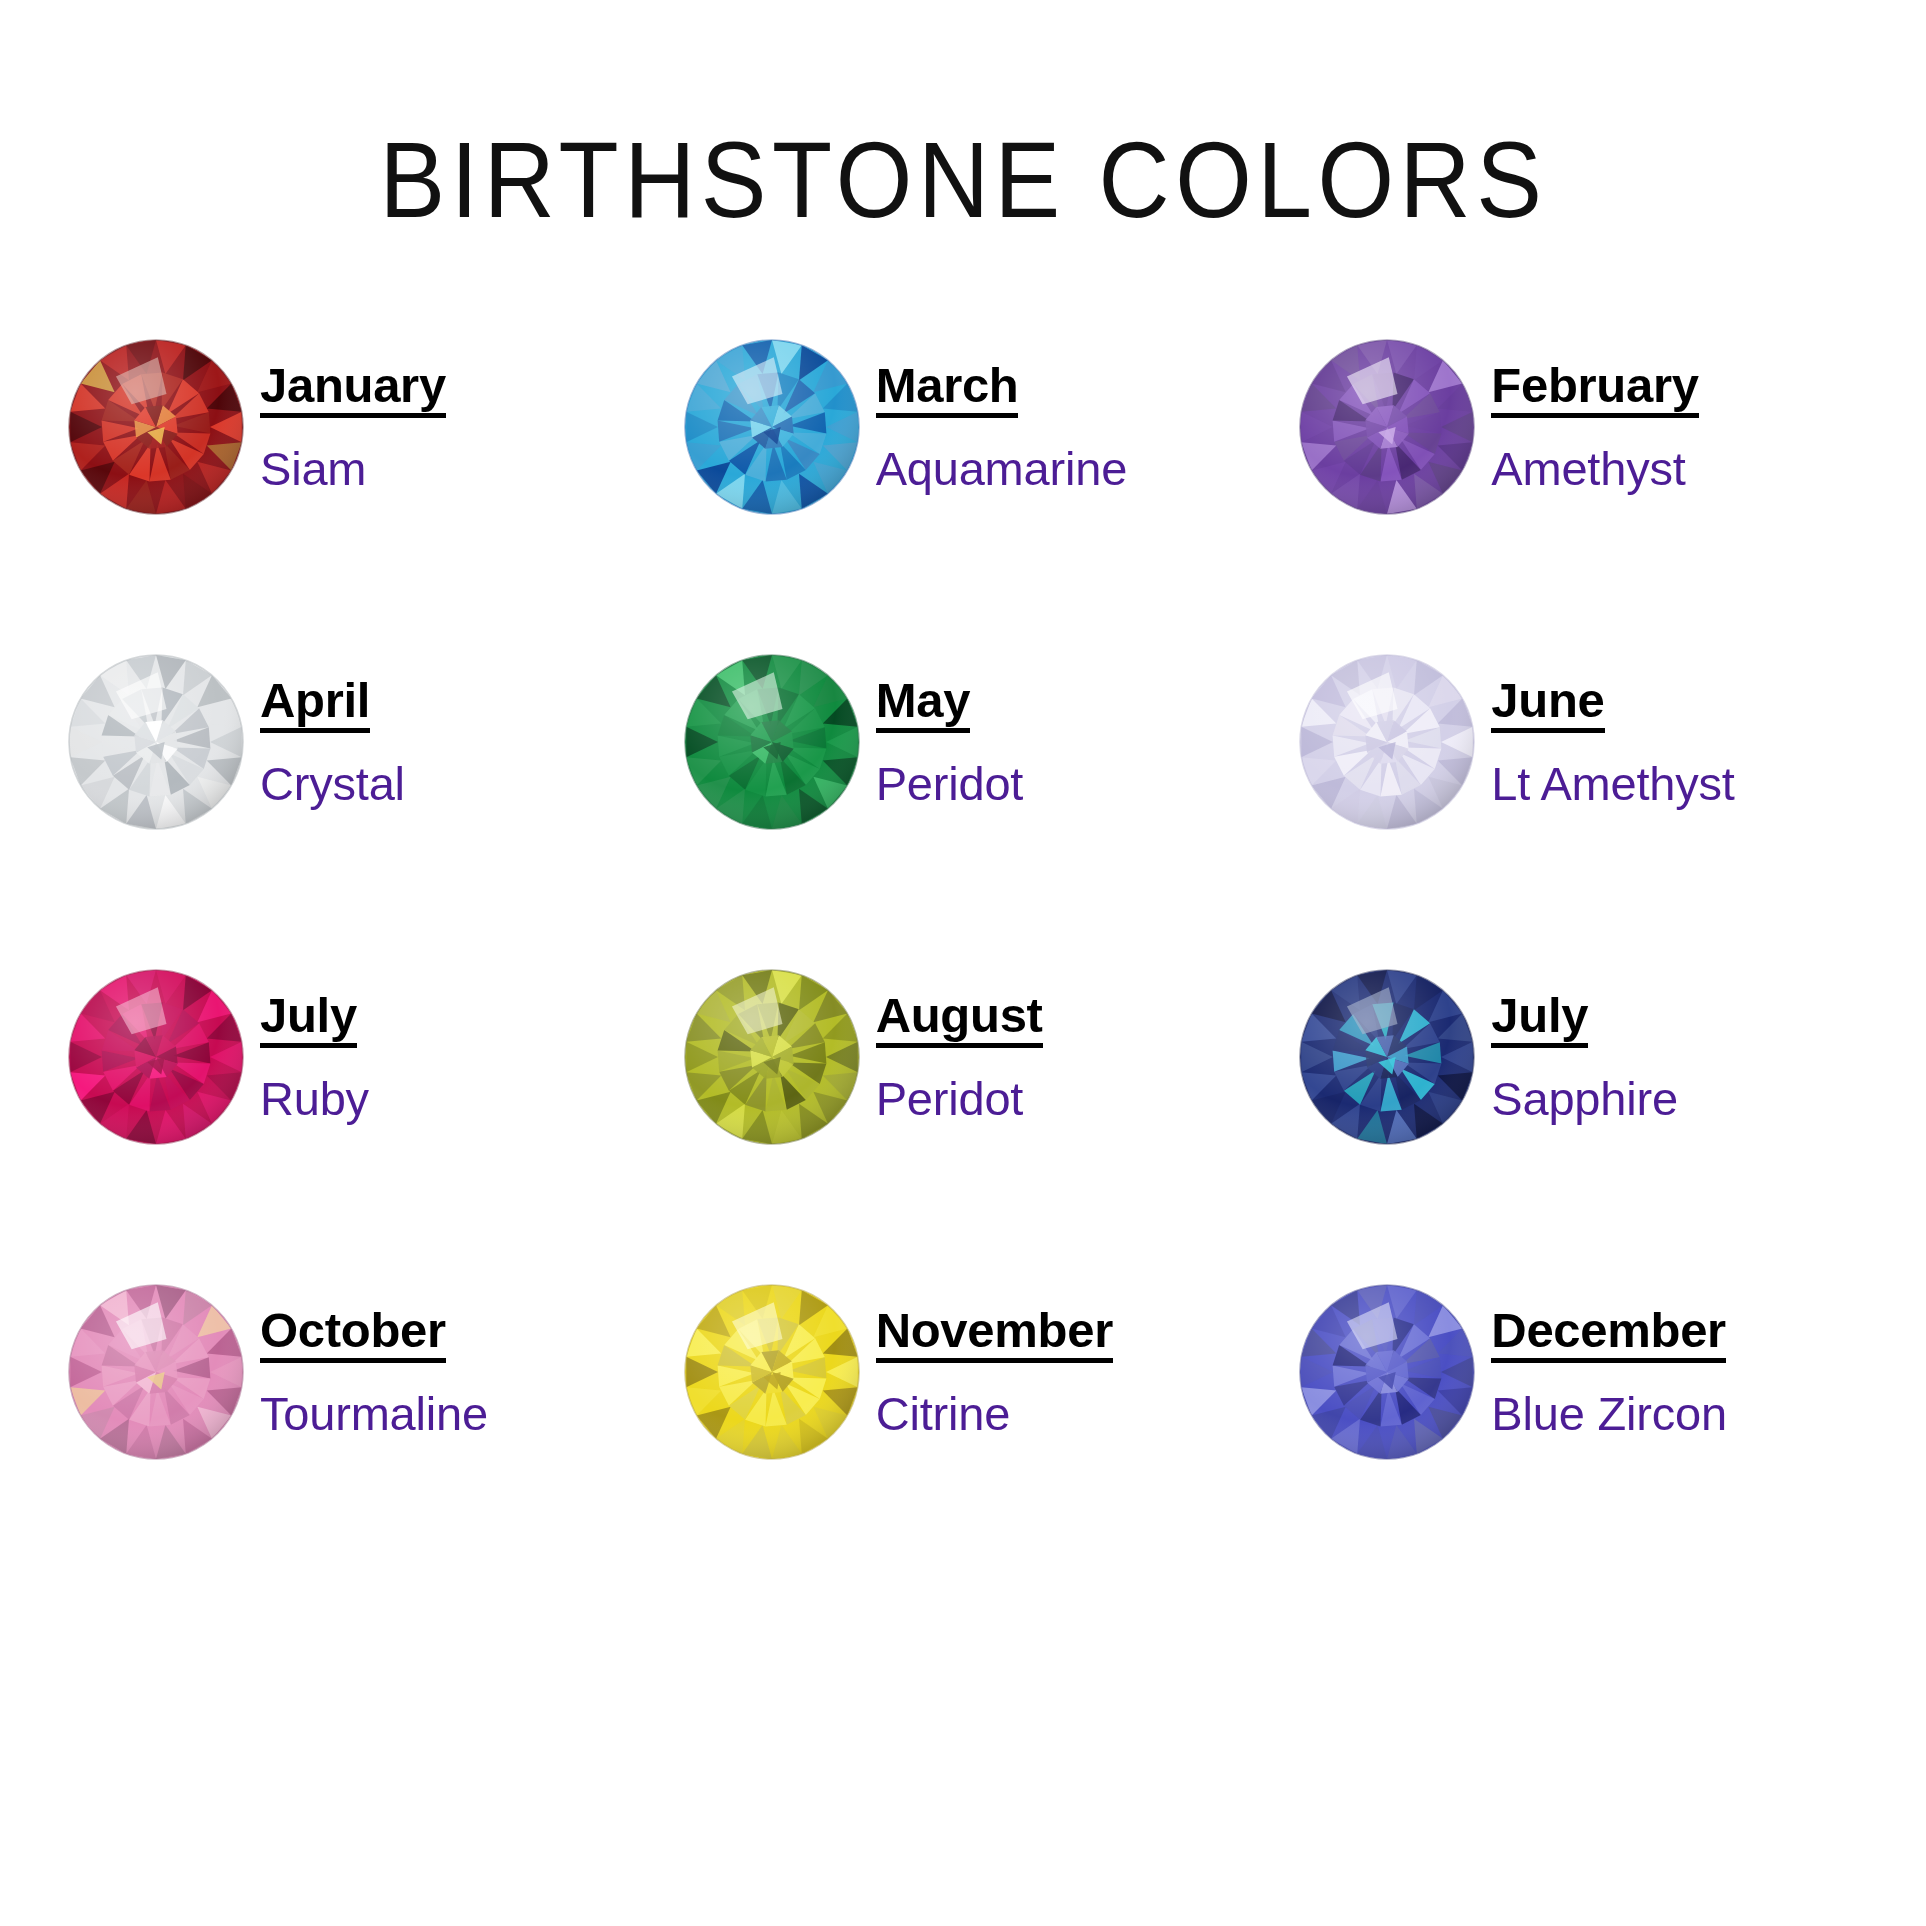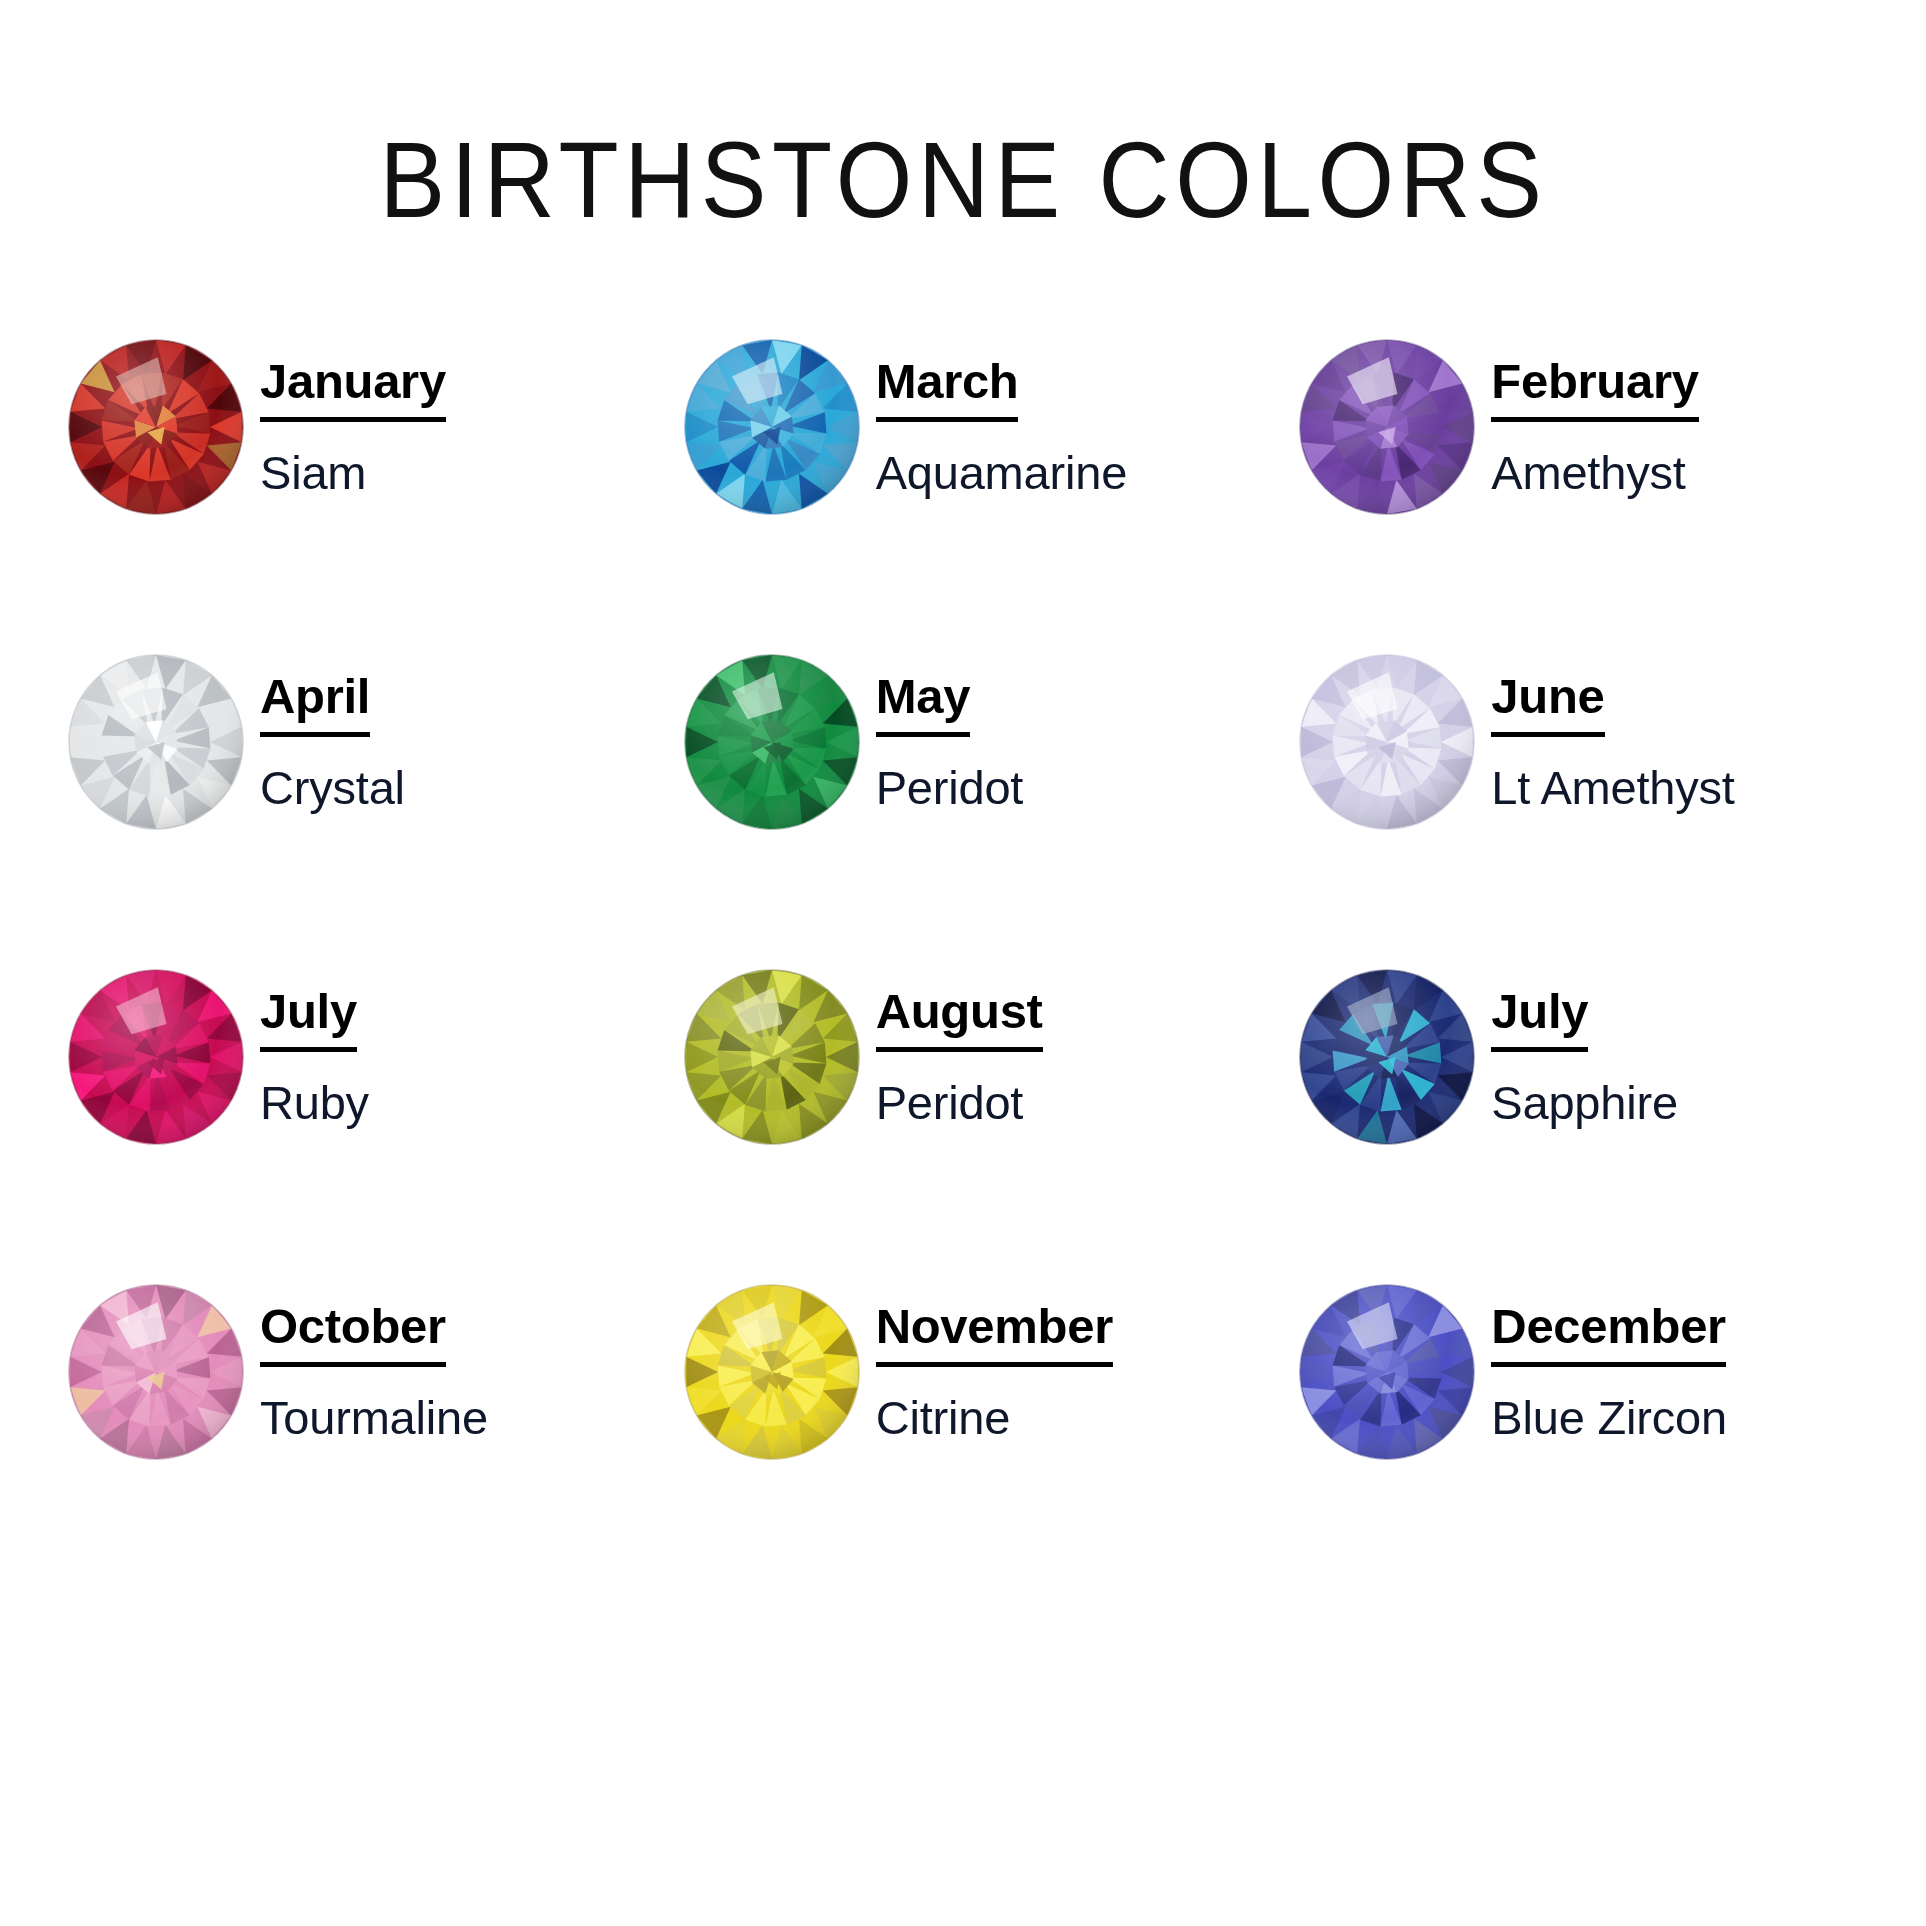--- a/index.html
+++ b/index.html
@@ -87,31 +87,31 @@
 
   .month {
     font-size: 49px;
     font-weight: bold;
     line-height: 1.06;
     letter-spacing: -0.3px;
     color: #000;
     border-bottom: 5px solid #000;
     display: inline-block;
     align-self: flex-start;
-    padding-bottom: 9px;
+    padding-bottom: 1px;
     margin-bottom: 26px;
     white-space: nowrap;
   }
 
   .stone {
     font-size: 47px;
     font-weight: normal;
     line-height: 1.06;
     letter-spacing: -0.2px;
-    color: #0f172a;
+    color: #4c1d95;
     white-space: nowrap;
   }
 </style>
 </head>
 <body>
 
 <div id="page">
 
   <div class="title-wrap">
     <div class="title">BIRTHSTONE COLORS</div>

